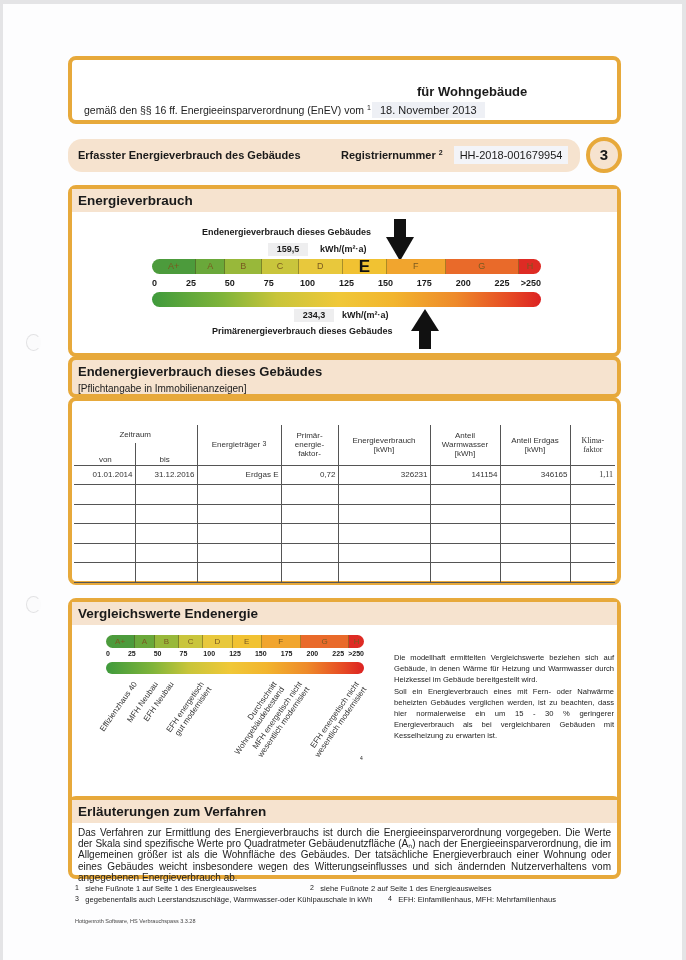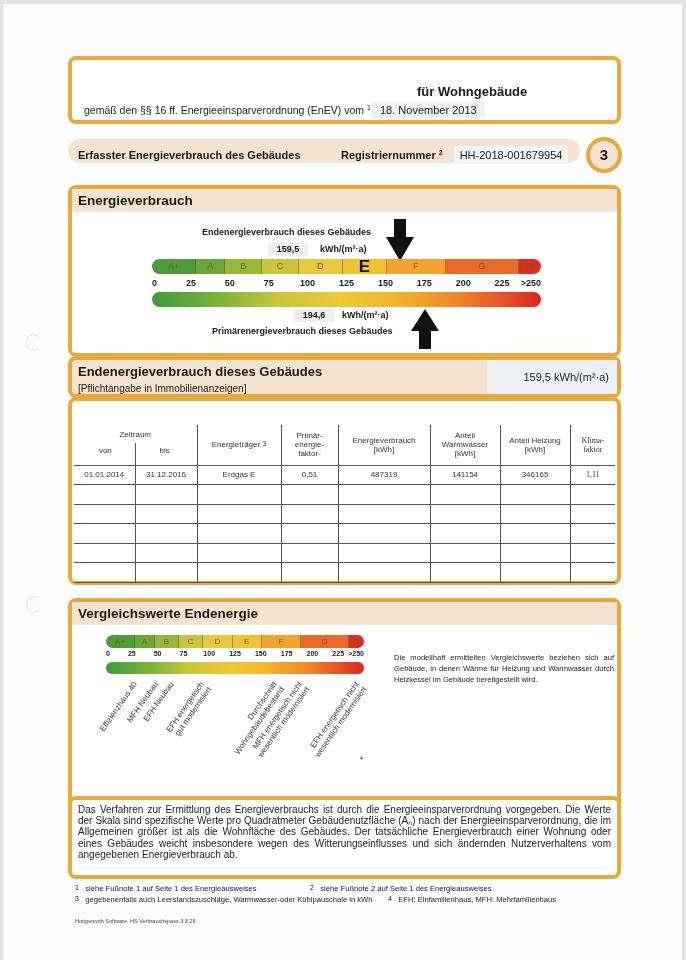--- a/index.html
+++ b/index.html
@@ -10,21 +10,21 @@
   .box { position: absolute; left: 68px; width: 553px; border: 4px solid #e7a93b; border-radius: 8px; background: #fff; }
   .hdrbar { background: #f6e3cf; font-weight: bold; font-size: 13.5px; padding: 4px 6px; }
   
   .title-box { top: 56px; height: 68px; }
   .title-main { position: absolute; left: 12px; top: 4px; font-size: 37px; font-weight: bold; letter-spacing: 0px; color: #111; }
   .title-sub { position: absolute; left: 345px; top: 24px; font-size: 13px; font-weight: bold; }
   .title-line { position: absolute; left: 12px; top: 44px; font-size: 10.5px; color: #222; }
   .date-field { position: absolute; left: 300px; top: 42px; background: #eef0f5; padding: 2px 8px; font-size: 11px; }
   sup { font-size: 7px; vertical-align: top; }
   
-  .erfasst { position: absolute; left: 68px; top: 139px; width: 512px; height: 24px; background: #f6e3cf; border-radius: 14px; font-size: 11px; font-weight: bold; }
+  .erfasst { position: absolute; left: 68px; top: 139px; width: 512px; height: 33px; background: #f6e3cf; border-radius: 14px; font-size: 11px; font-weight: bold; }
   .erfasst .l { position: absolute; left: 10px; top: 10px; }
   .erfasst .r { position: absolute; left: 273px; top: 10px; }
   .reg-field { position: absolute; left: 386px; top: 7px; width: 114px; height: 18px; background: #f3f4f8; font-weight: normal; font-size: 11px; text-align: center; line-height: 18px; }
   .page-circle { position: absolute; left: 586px; top: 137px; width: 36px; height: 36px; border: 4px solid #e7a93b; border-radius: 50%; background: #f6e3cf; font-weight: bold; font-size: 15px; text-align: center; line-height: 28px; }
   
   .ev-box { top: 185px; height: 172px; }
   .scale-bar { position: absolute; height: 15px; border-radius: 8px; overflow: hidden; display: flex; }
   .scale-bar .seg { height: 100%; border-right: 1px solid rgba(90,70,20,0.45); font-size: 9px; text-align: center; line-height: 15px; color: #7a5a20; }
   .scale-bar .seg:last-child { border-right: none; }
   .grad-bar { position: absolute; height: 15px; border-radius: 8px; background: linear-gradient(to right, #3f9a3c 0%, #7fb43a 18%, #c8c53a 32%, #f0c838 48%, #f2b52e 62%, #ee8a2a 78%, #e64a24 92%, #dc2222 100%); }
@@ -35,21 +35,21 @@
   
   .end-box { top: 356px; height: 42px; background: #f6e3cf; }
   .end-box .t1 { position: absolute; left: 6px; top: 4px; font-weight: bold; font-size: 13px; }
   .end-box .t2 { position: absolute; left: 6px; top: 23px; font-size: 10px; }
   .end-box .val { position: absolute; right: 0; top: 0; width: 130px; height: 34px; background: #eef0f5; font-size: 11px; text-align: right; padding-right: 8px; line-height: 34px; }
   
   .tab-box { top: 397px; height: 188px; }
   table.v { position: absolute; left: 2px; top: 24px; width: 541px; border-collapse: collapse; font-size: 8px; color: #333; }
   table.v td, table.v th { border: 1px solid #555; text-align: center; font-weight: normal; padding: 0 2px; }
   table.v tr.h th { height: 40px; }
-  table.v tr.d td { height: 19.5px; }
+  table.v tr.d td { height: 19.5px; text-align: right; }
   table.v tr.top td, table.v tr.top th { border-top: none; }
   table.v td:first-child, table.v th:first-child { border-left: none; }
   table.v td:last-child, table.v th:last-child { border-right: none; font-family: Liberation Serif, serif; }
   
   .cmp-box { top: 598px; height: 226px; }
   .rot-label { position: absolute; font-size: 8px; color: #333; transform-origin: right top; transform: rotate(-55deg); white-space: nowrap; text-align: right; line-height: 9px; }
   .note { position: absolute; left: 322px; top: 50px; width: 220px; font-size: 7.6px; line-height: 11.2px; text-align: justify; color: #222; }
   
   .erl-box { top: 796px; height: 83px; }
   .erl-text { padding: 4px 6px; font-size: 10px; line-height: 11.2px; text-align: justify; color: #222; }
@@ -111,75 +111,74 @@
       <span style="left: 90%;">225</span>
       <span style="transform: translateX(-100%); left: 100%;">&gt;250</span>
     </div>
   <div class="grad-bar" style="left:80px;top:103px;width:389px;"></div>
   <div id="arrowUp" style="position: absolute; top: 120px; width: 28px; height: 40px; left: 339.078px;">
     <svg width="28" height="40" viewBox="0 0 28 40">
         <polygon points="14,0 28,22 0,22" fill="#111"></polygon>
         <rect x="8" y="20" width="12" height="20" fill="#111"></rect>
       </svg>
   </div>
-  <div class="valbox" style="left:222px;top:120px;width:40px;height:13px;line-height:13px;">194,6</div>
+  <div class="valbox" style="left:222px;top:120px;width:40px;height:13px;line-height:13px;">234,3</div>
   <div class="lbl" style="left:270px;top:121px;">kWh/(m²·a)</div>
   <div class="lbl" style="left:140px;top:137px;">Primärenergieverbrauch dieses Gebäudes</div>
 </div>
 
 <div class="box end-box">
   <div class="t1">Endenergieverbrauch dieses Gebäudes</div>
   <div class="t2">[Pflichtangabe in Immobilienanzeigen]</div>
-  <div class="val">159,5 kWh/(m²·a)</div>
 </div>
 
 <div class="box tab-box">
   <table class="v">
     <colgroup>
         <col style="width:61px">
         <col style="width:62px">
         <col style="width:84px">
         <col style="width:57px">
         <col style="width:92px">
         <col style="width:70px">
         <col style="width:70px">
         <col style="width:45px">
       </colgroup>
     <tbody>
         <tr class="h top">
       <th colspan="2" style="position:relative;vertical-align:top;">
         <div style="margin-top:5px;">Zeitraum</div>
-        <div style="display:flex;margin-top:7px;">
+        <div style="display:flex;margin-top:16px;">
           <span style="flex:61">von</span>
           <span style="flex:62">bis</span>
         </div>
         <div style="position:absolute;left:61px;top:18px;bottom:0;border-left:1px solid #555;"></div>
       </th>
       <th><span>Energieträger</span> <sup>3</sup></th>
       <th class="ml" style="white-space: pre-line;">Primär-
 energie-
 faktor-</th>
       <th class="ml" style="white-space: pre-line;">Energieverbrauch
 [kWh]</th>
       <th class="ml" style="white-space: pre-line;">Anteil
 Warmwasser
 [kWh]</th>
-      <th class="ml" style="white-space: pre-line;">Anteil Heizung
+      <th class="ml" style="white-space: pre-line;">Anteil Erdgas
 [kWh]</th>
       <th class="ml" style="white-space: pre-line;">Klima-
 faktor</th>
     </tr>
     </tbody>
       <tbody id="tbody">
         <tr class="d">
           <td>01.01.2014</td>
           <td>31.12.2016</td>
           <td>Erdgas E</td>
-          <td>0,51</td>
-          <td>487319</td>
+          <td>0,72</td>
+          <td>326231</td>
           <td>141154</td>
           <td>346165</td>
           <td>1,11</td>
         </tr>
         <tr class="d">
           <td></td>
           <td></td>
           <td></td>
           <td></td>
           <td></td>
@@ -267,24 +266,26 @@
       <div class="rot-label" style="right: 345.88px; top: 78px; white-space: pre;">Durchschnitt
 Wohngebäudebestand</div>
       <div class="rot-label" style="right: 320.08px; top: 78px; white-space: pre;">MFH energetisch nicht
 wesentlich modernisiert</div>
       <div class="rot-label" style="right: 263.32px; top: 78px; white-space: pre;">EFH energetisch nicht
 wesentlich modernisiert</div>
     </div>
   <div class="lbl" style="left:288px;top:153px;font-size:5px;font-weight:normal;">4</div>
   <div class="note" id="cmpNote">
       <div>Die modellhaft ermittelten Vergleichswerte beziehen sich auf Gebäude, in denen Wärme für Heizung und Warmwasser durch Heizkessel im Gebäude bereitgestellt wird.</div>
+      <div>Soll ein Energieverbrauch eines mit Fern- oder Nahwärme beheizten Gebäudes verglichen werden, ist zu beachten, dass hier normalerweise ein um 15 - 30 % geringerer Energieverbrauch als bei vergleichbaren Gebäuden mit Kesselheizung zu erwarten ist.</div>
     </div>
 </div>
 
 <div class="box erl-box">
+  <div class="hdrbar">Erläuterungen zum Verfahren</div>
   <div class="erl-text">Das Verfahren zur Ermittlung des Energieverbrauchs ist durch die Energieeinsparverordnung vorgegeben. Die Werte der Skala sind spezifische Werte pro Quadratmeter Gebäudenutzfläche (Aₙ) nach der Energieeinsparverordnung, die im Allgemeinen größer ist als die Wohnfläche des Gebäudes. Der tatsächliche Energieverbrauch einer Wohnung oder eines Gebäudes weicht insbesondere wegen des Witterungseinflusses und sich ändernden Nutzerverhaltens vom angegebenen Energieverbrauch ab.</div>
 </div>
 
 <div class="foot" style="left:75px;top:884px;"><sup>1</sup>&nbsp;&nbsp; <span>siehe Fußnote 1 auf Seite 1 des Energieausweises</span></div>
 <div class="foot" style="left:310px;top:884px;"><sup>2</sup>&nbsp;&nbsp; <span>siehe Fußnote 2 auf Seite 1 des Energieausweises</span></div>
 <div class="foot" style="left:75px;top:895px;"><sup>3</sup>&nbsp;&nbsp; <span>gegebenenfalls auch Leerstandszuschläge, Warmwasser-oder Kühlpauschale in kWh</span></div>
 <div class="foot" style="left:388px;top:895px;"><sup>4</sup>&nbsp;&nbsp; <span>EFH: Einfamilienhaus, MFH: Mehrfamilienhaus</span></div>
 <div class="soft">Hottgenroth Software, HS Verbrauchspass 3.3.28</div>
 
 </body></html>

